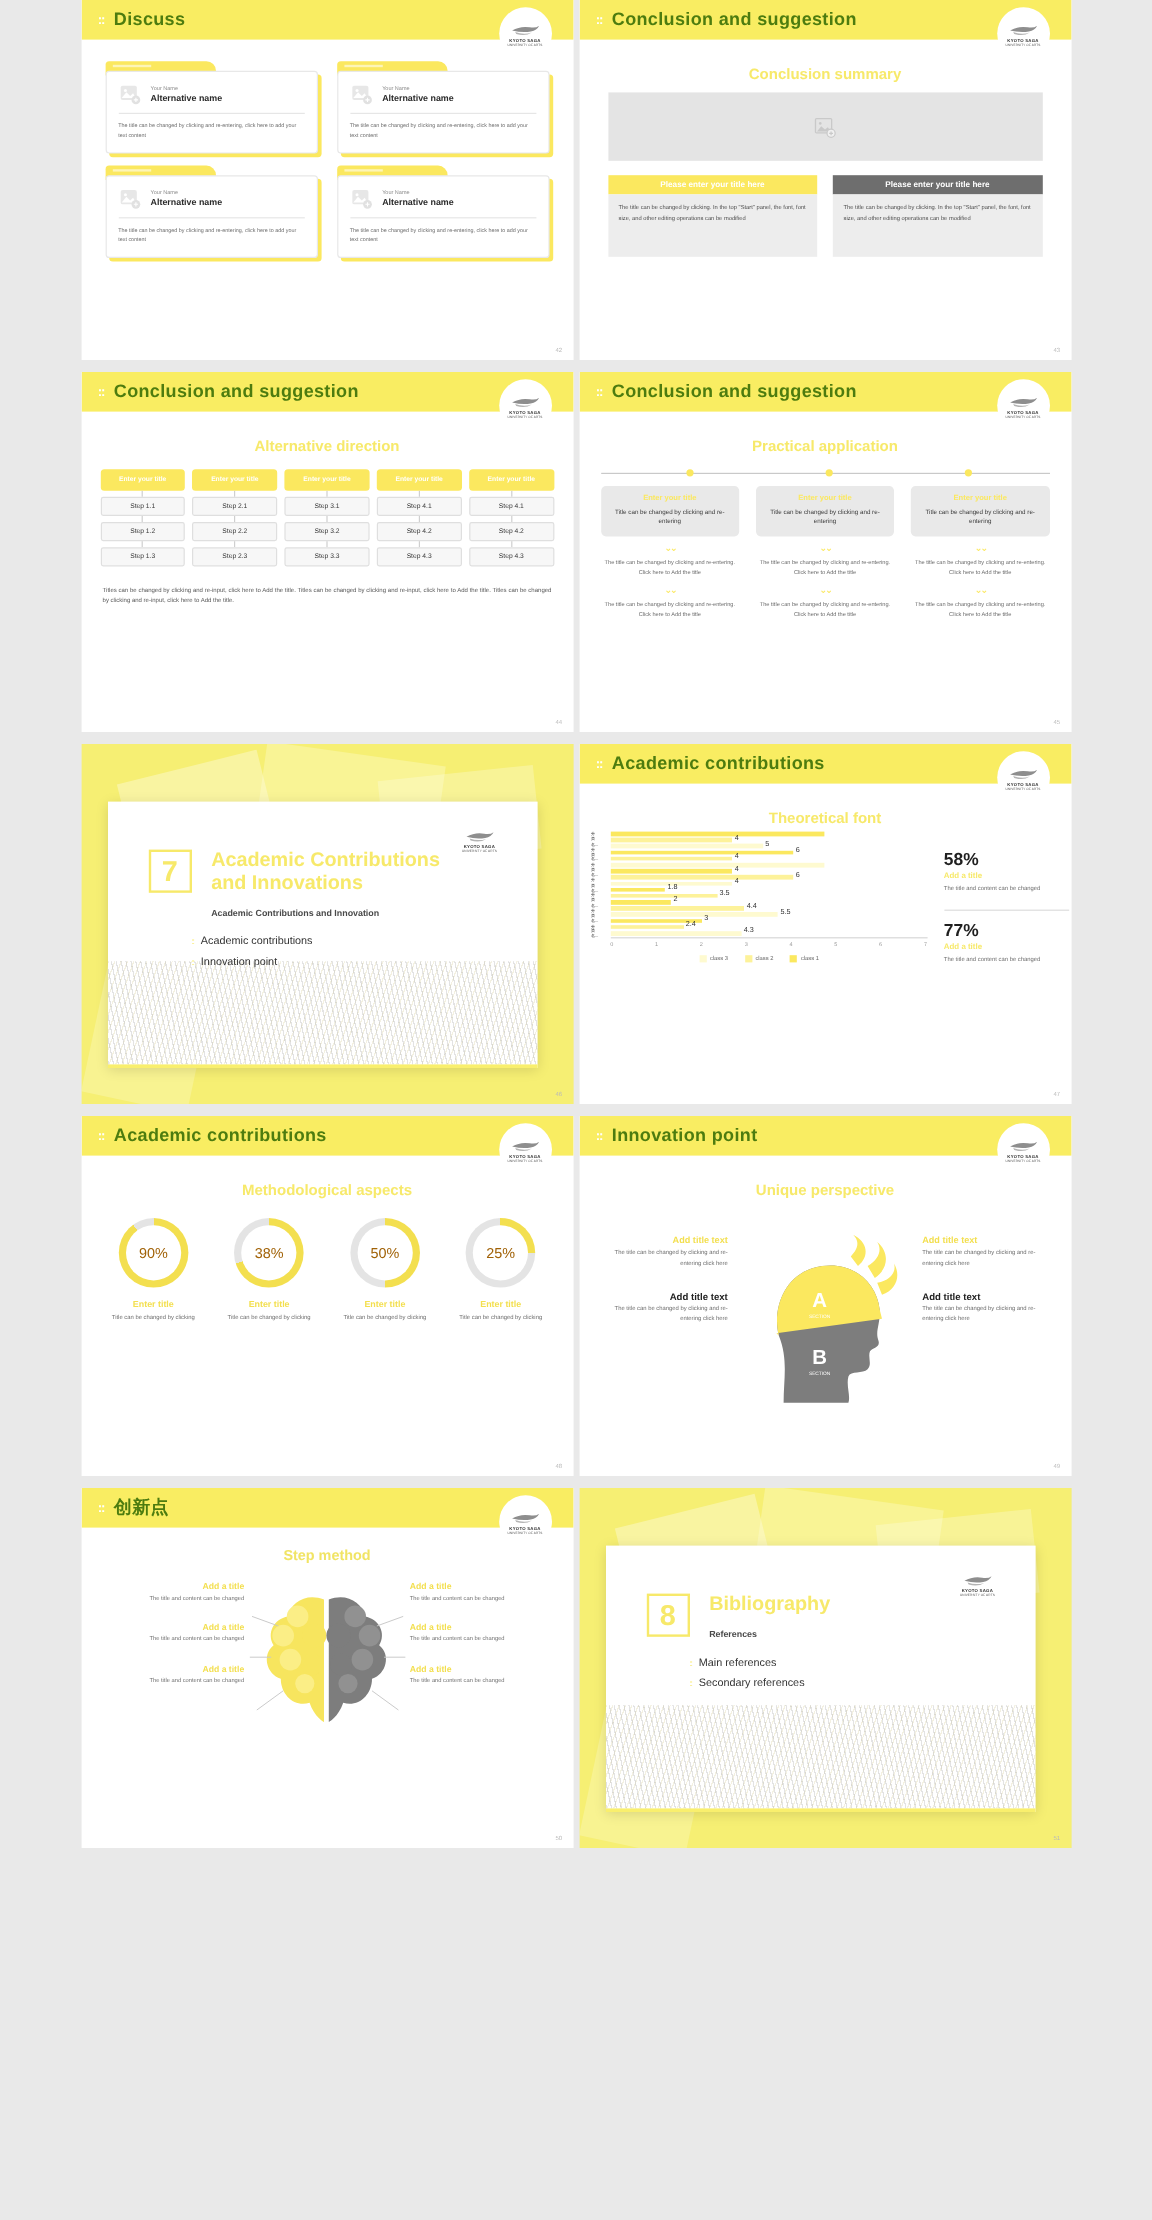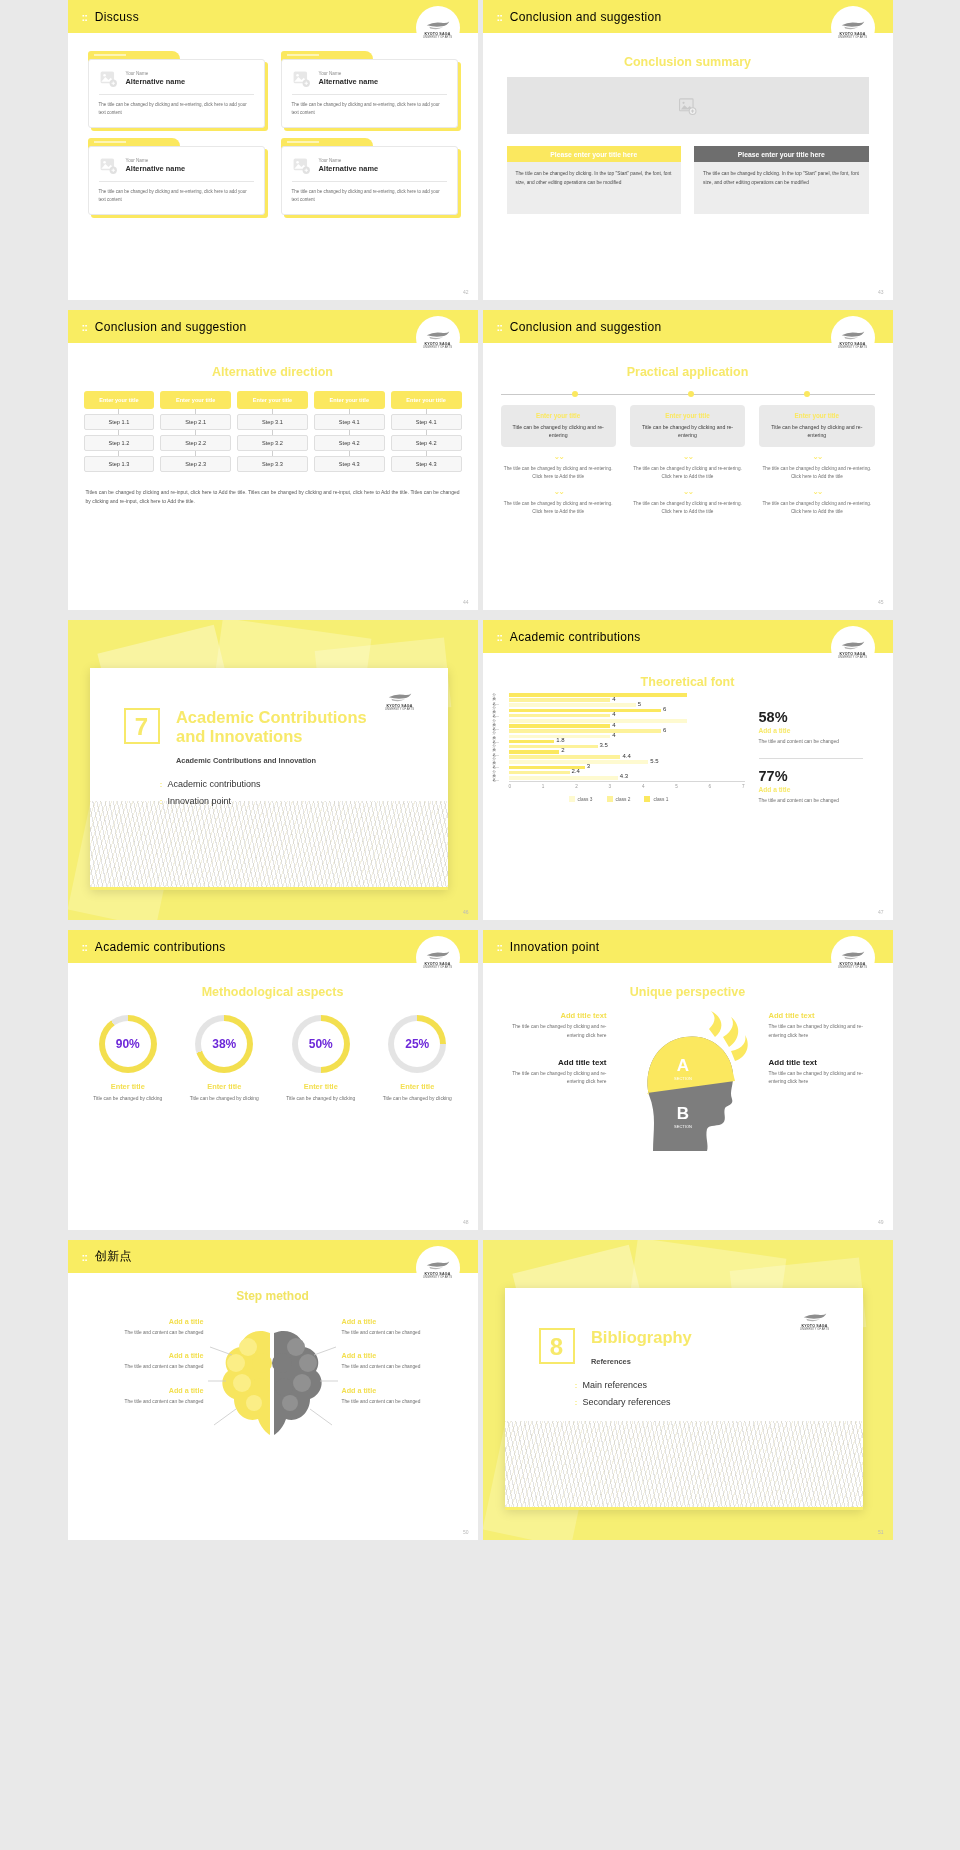--- a/index.html
+++ b/index.html
@@ -26,21 +26,21 @@
   .hdr {
     height:33px; background:#f9ed62;
     display:flex; align-items:center;
     padding-left:14px; position:relative;
   }
   .hdr .dots {
     color:#fff; font-size:11px; letter-spacing:-1px;
     margin-right:8px; font-weight:bold;
   }
   .hdr .t {
-    color:#000000; font-size:12px; font-weight:normal;
+    color:#4d7c0f; font-size:15px; font-weight:bold;
     letter-spacing:.3px;
   }
   .logo {
     position:absolute; right:18px; top:6px;
     width:44px; height:44px; border-radius:50%;
     background:#fff; z-index:5;
     display:flex; flex-direction:column;
     align-items:center; justify-content:center;
   }
   .logo .bird { width:26px; height:13px; }
@@ -161,21 +161,21 @@
     vertical-align:top; margin-right:12px;
   }
   .dtitle { display:inline-block; vertical-align:top; }
   .dtitle .big { color:#f7e96a; font-size:16.5px; font-weight:bold; line-height:1.15; }
   .dtitle .small { color:#4a4a4a; font-size:7.4px; font-weight:bold; margin-top:10px;}
   .dlist { margin:14px 0 0 36px; position:relative; }
   .dlist .it { font-size:9px; color:#333; margin-bottom:7px; }
   .dlist .it .bd { color:#f7e96a; font-size:7px; margin-right:6px; letter-spacing:-1px;}
   .divider .logo { right:70px; top:58px; box-shadow:none; }
   
-  .chart-slide { display:flex; padding:0 30px 0 10px; margin-top:4px; }
+  .chart-slide { display:flex; padding:0 2px 0 10px; margin-top:4px; }
   .chart { flex:1 1 auto; position:relative; }
   .bars { display:flex; flex-direction:column; gap:0; }
   .bar { height:3.6px; margin-bottom:1.6px; position:relative; }
   .bar i { display:block; height:100%; }
   .bar span { position:absolute; top:-2.6px; font-size:6px; color:#333; }
   .ylabels {
     position:absolute; left:0; top:0; width:14px;
     font-size:3.4px; color:#3a3a3a; line-height:1.25;
   }
   .xaxis { border-top:1px solid #d7d7d7; margin-left:16px; display:flex; justify-content:space-between;
@@ -188,25 +188,25 @@
   .side .at { font-size:6.6px; font-weight:bold; color:#f7e96a; margin-top:2px; }
   .side .ds { font-size:4.9px; color:#6e6e6e; line-height:1.8; margin-top:4px; }
   .side .sep { border-top:1px solid #dcdcdc; margin:11px 0 9px 0;}
   
   .donuts { display:grid; grid-template-columns:repeat(4,1fr); gap:4px; margin:16px 14px 0 14px;}
   .donut { text-align:center; }
   .ring { width:58px; height:58px; margin:0 auto; border-radius:50%; position:relative;
           display:flex; align-items:center; justify-content:center; }
   .ring .hole { width:46px; height:46px; background:#fff; border-radius:50%;
                 display:flex; align-items:center; justify-content:center; }
-  .ring .v { font-size:12px; font-weight:bold; color:#6d28d9; }
+  .ring .v { font-size:12px; font-weight:normal; color:#a16207; }
   .donut .et { font-size:7.4px; font-weight:bold; color:#f3df4f; margin-top:9px;}
   .donut .dd { font-size:4.9px; color:#6e6e6e; line-height:1.7; margin-top:4px;}
   
-  .head-slide { display:grid; grid-template-columns:1fr 150px 1fr; margin:12px 14px 0 14px; gap:6px;}
+  .head-slide { display:grid; grid-template-columns:1fr 150px 1fr; margin:30px 14px 0 14px; gap:6px;}
   .hcol .ht { font-size:7.6px; font-weight:bold; color:#f3df4f; }
   .hcol .ht.dk { color:#222; font-size:8px; }
   .hcol .hb { font-size:4.9px; color:#6e6e6e; line-height:1.8; margin-top:3px; }
   .hcol .blk { margin-bottom:17px; }
   .hcol.r { text-align:left; }
   .headfig { position:relative; height:140px; }
   
   .brain-slide { display:grid; grid-template-columns:1fr 130px 1fr; margin:14px 12px 0 12px; gap:4px; }
   .bcol .bt { font-size:7.2px; font-weight:bold; color:#f3df4f; }
   .bcol .bb { font-size:4.8px; color:#6e6e6e; line-height:1.75; margin-top:3px; }

